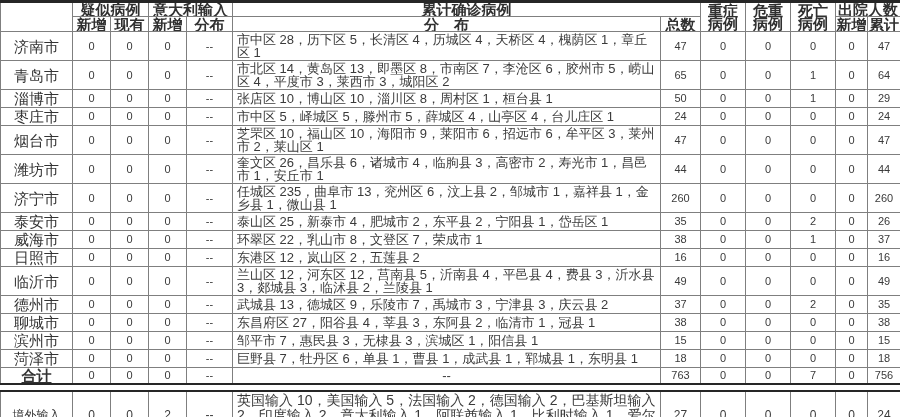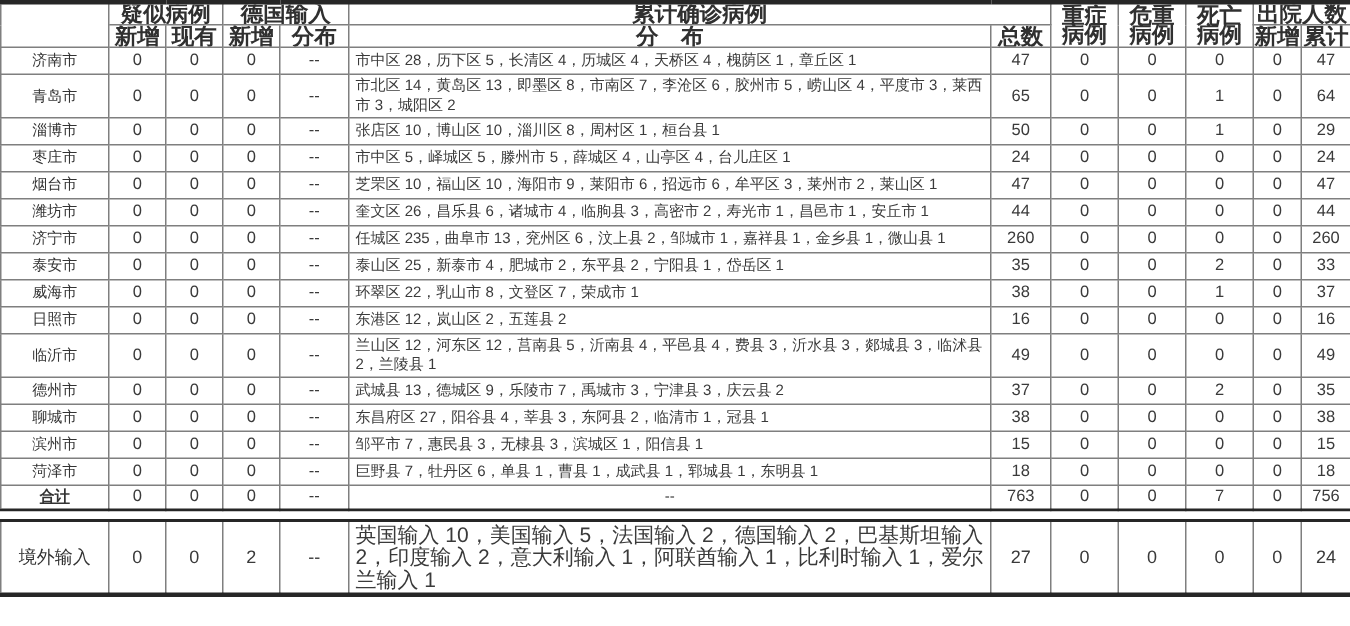--- a/index.html
+++ b/index.html
@@ -49,31 +49,31 @@
   #import-table {
     border-top: 2px solid #262626;
     border-bottom: 3px solid #262626;
     border-left: 1px solid #595959;
     border-right: 1px solid #595959;
   }
   .table-gap { height: 5px; background: #ffffff; }
   td.col-dist {
     text-align: left;
     padding: 1px 4px;
-    font-size: 10px;
+    font-size: 13px;
     line-height: 13px;
   }
   tr.row-city td { height: 18px; }
   tr.row-total td { height: 15px; }
   tr.row-total td.col-city { font-weight: bold; text-decoration: underline; }
   tr.row-total td.col-dist { text-align: center; }
   tr.row-import td { height: 46px; font-size: 12px; }
   tr.row-import td.col-dist { font-size: 14px; line-height: 15px; }
   tr.row-import td.col-city { font-size: 12px; }
-  td.col-city { font-size: 10px; color: #333333; }
+  td.col-city { font-size: 15px; color: #333333; }
 </style>
 </head>
 <body>
 
 <div id="screen">
 
   <table id="main-table">
     <colgroup>
       <col style="width:72px">
         <col style="width:38px">
@@ -85,21 +85,21 @@
         <col style="width:45px">
         <col style="width:45px">
       <col style="width:45px">
         <col style="width:32px">
         <col style="width:33px">
     </colgroup>
     <thead>
       <tr>
         <th rowspan="2"></th>
         <th colspan="2">疑似病例</th>
-        <th colspan="2">德国输入</th>
+        <th colspan="2">意大利输入</th>
         <th colspan="2">累计确诊病例</th>
         <th rowspan="2" class="stacked">重症
 病例</th>
         <th rowspan="2" class="stacked">危重
 病例</th>
         <th rowspan="2" class="stacked">死亡
 病例</th>
         <th colspan="2">出院人数</th>
       </tr>
       <tr>
@@ -217,21 +217,21 @@
           <td class="col-s_new">0</td>
           <td class="col-s_cur">0</td>
           <td class="col-c_new">0</td>
           <td class="col-c_dist">--</td>
           <td class="col-dist">泰山区 25，新泰市 4，肥城市 2，东平县 2，宁阳县 1，岱岳区 1</td>
           <td class="col-total">35</td>
           <td class="col-severe">0</td>
           <td class="col-critical">0</td>
           <td class="col-death">2</td>
           <td class="col-d_new">0</td>
-          <td class="col-d_cum">33</td>
+          <td class="col-d_cum">26</td>
         </tr>
         <tr class="row-city">
           <td class="col-city">威海市</td>
           <td class="col-s_new">0</td>
           <td class="col-s_cur">0</td>
           <td class="col-c_new">0</td>
           <td class="col-c_dist">--</td>
           <td class="col-dist">环翠区 22，乳山市 8，文登区 7，荣成市 1</td>
           <td class="col-total">38</td>
           <td class="col-severe">0</td>

